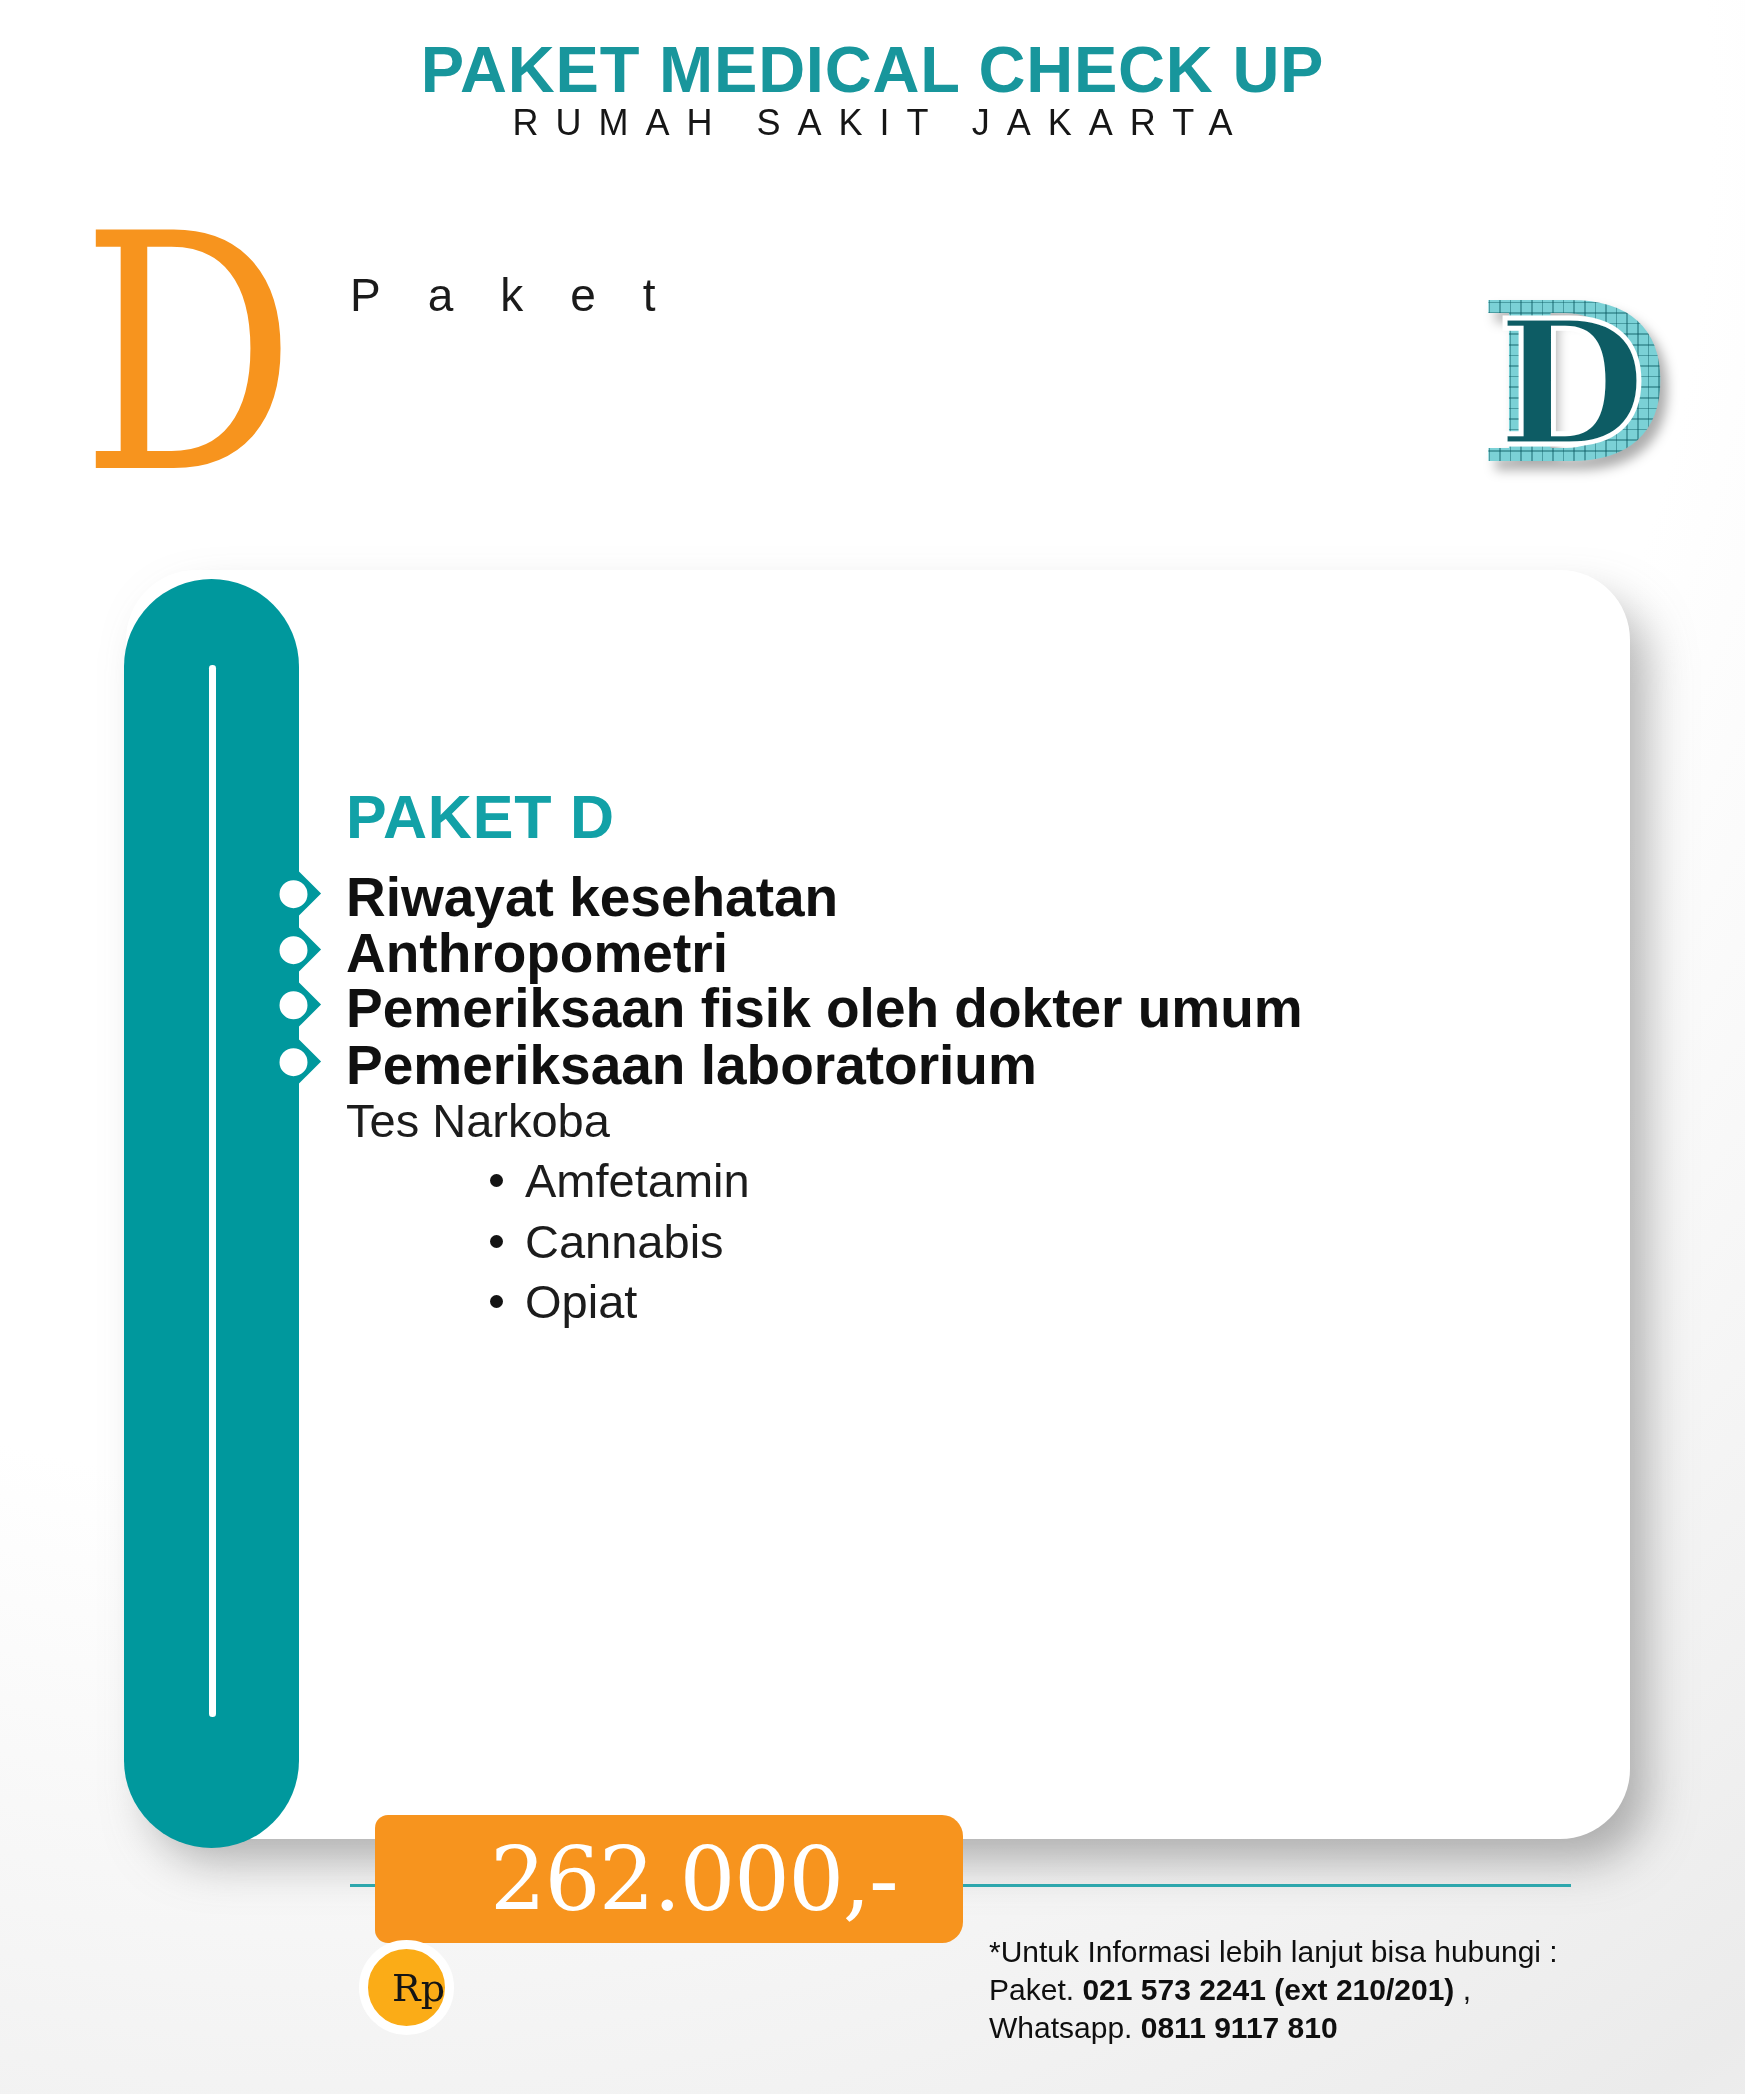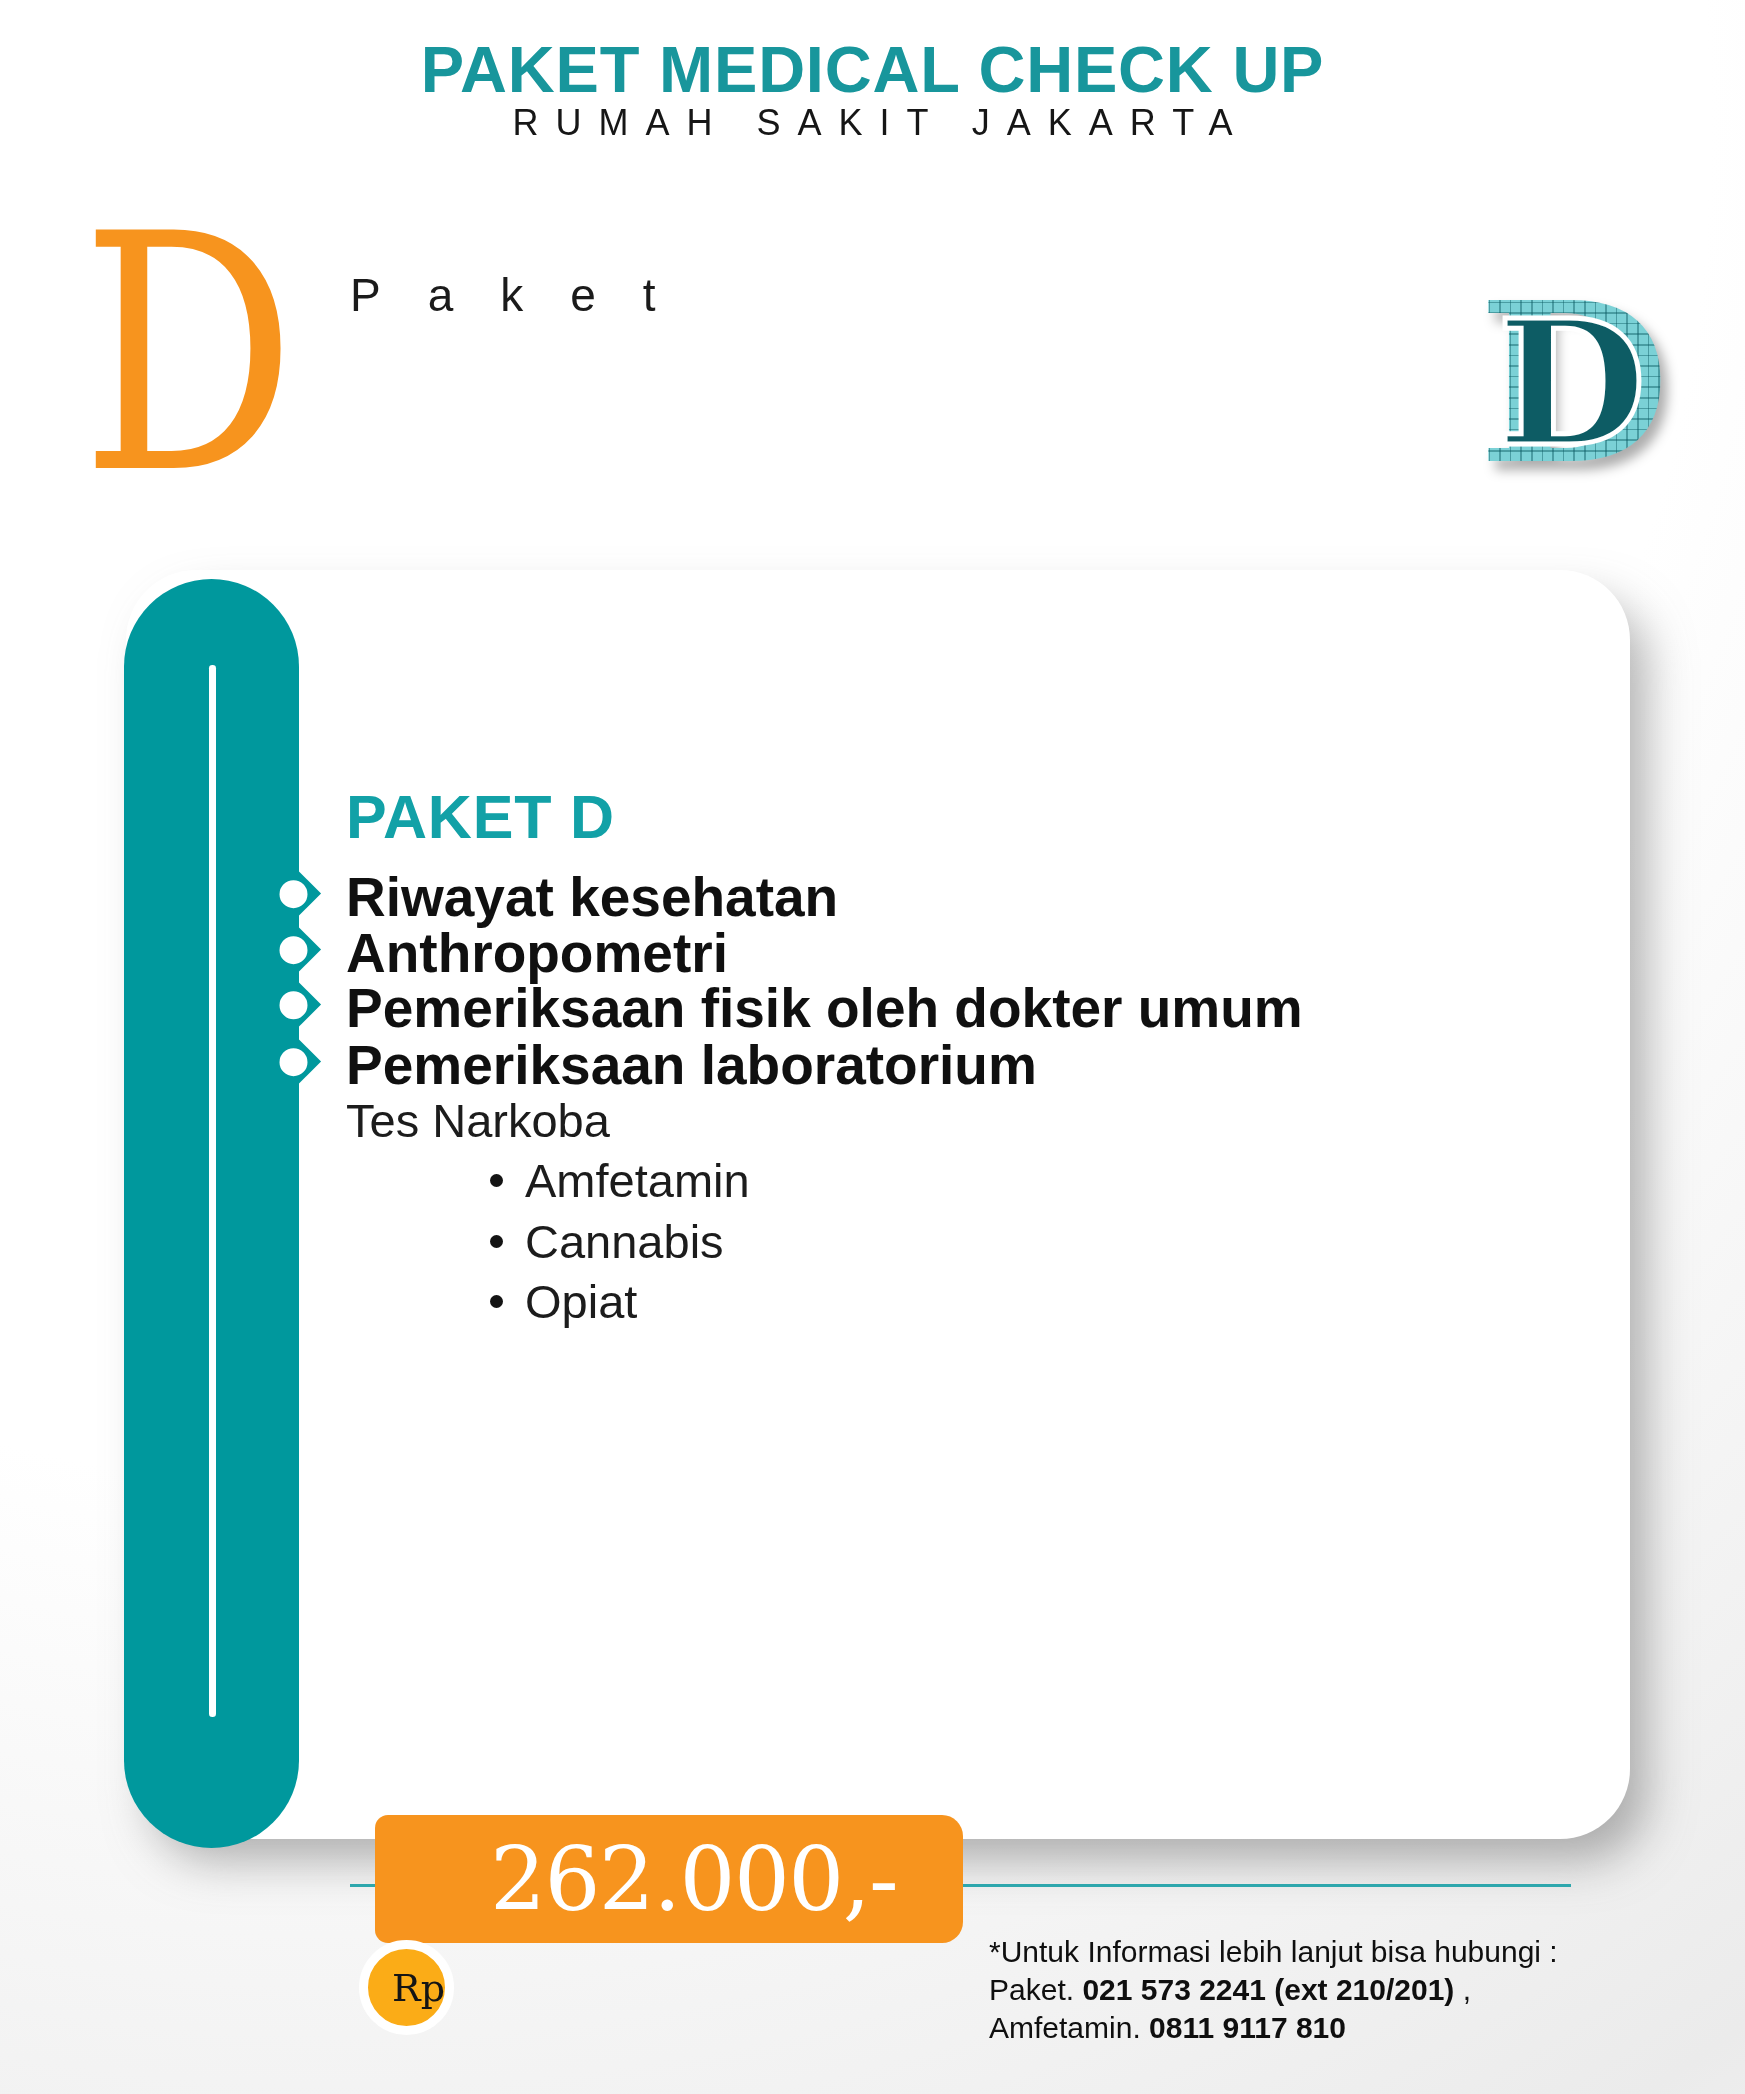--- a/index.html
+++ b/index.html
@@ -144,17 +144,17 @@
   <div class="abs ribbon">
     <span class="serif price-amount">262.000,-</span>
   </div>
   <div class="abs rp-badge">
     <span class="serif">Rp</span>
   </div>
 
   <div class="abs contact">
     <div>*Untuk Informasi lebih lanjut bisa hubungi :</div>
     <div><span>Paket. </span><b>021 573 2241 (ext 210/201)</b><span> ,</span></div>
-    <div><span>Amfetamin. </span><b>0811 9117 810</b></div>
+    <div><span>Whatsapp. </span><b>0811 9117 810</b></div>
   </div>
 
 </div>
 
 
 </body></html>

